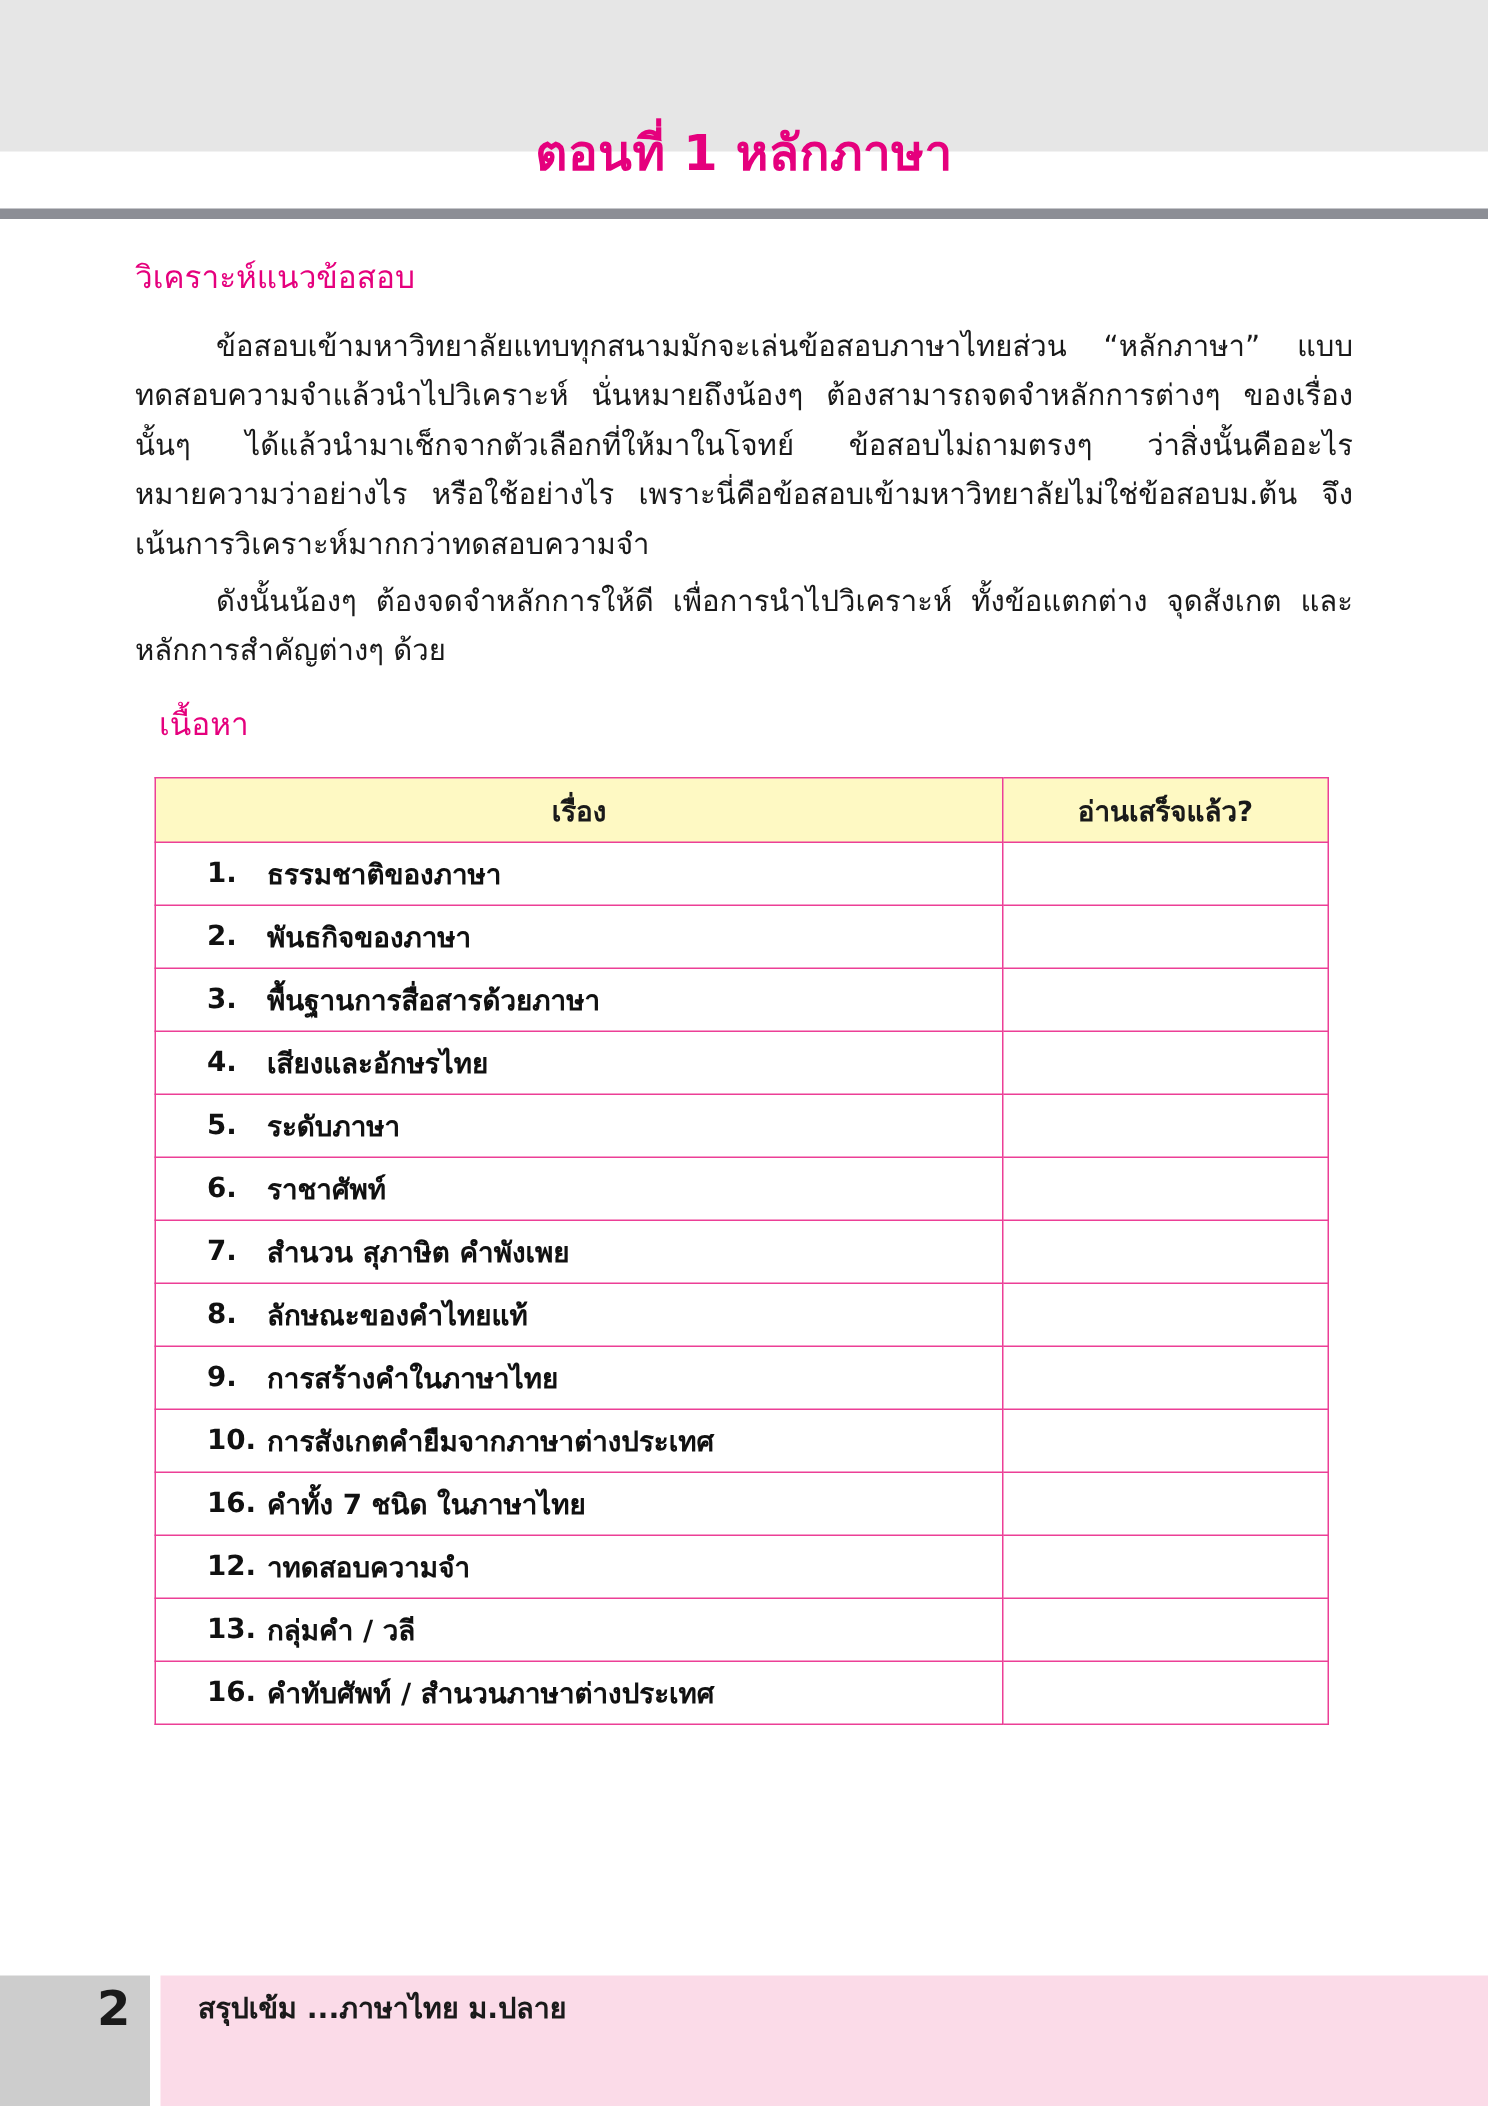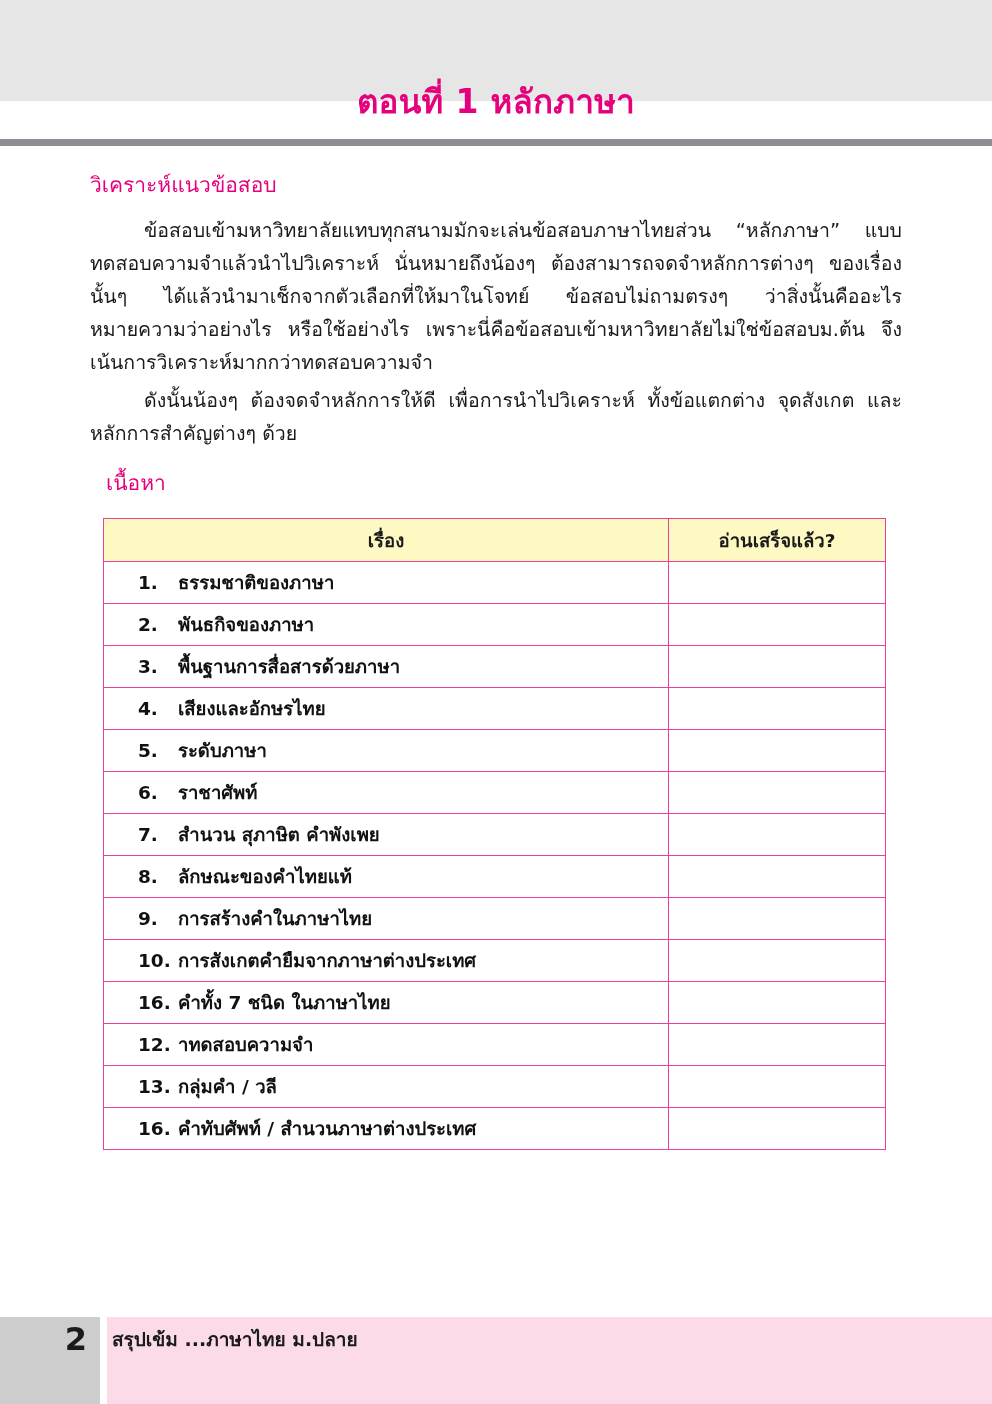--- a/index.html
+++ b/index.html
@@ -169,21 +169,21 @@
   .footer-pink {
     position: absolute;
     left: 107px;
     top: 1317px;
     width: 885px;
     height: 87px;
     background: #fbdbe8;
   }
   .footer-booktitle {
     position: absolute;
-    left: 112px;
+    left: 132px;
     top: 1317px;
     font-size: 19px;
     font-weight: bold;
     color: #1a1a1a;
     line-height: 44px;
   }
 </style>
 </head>
 <body>
 

